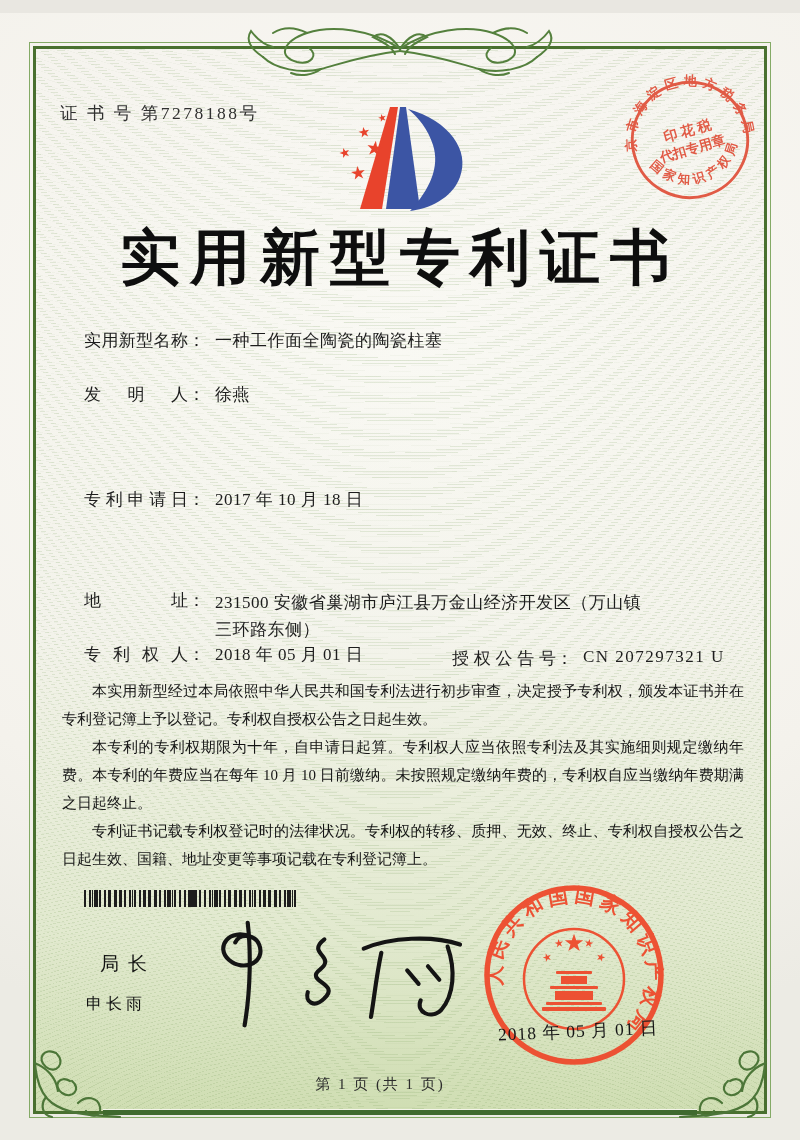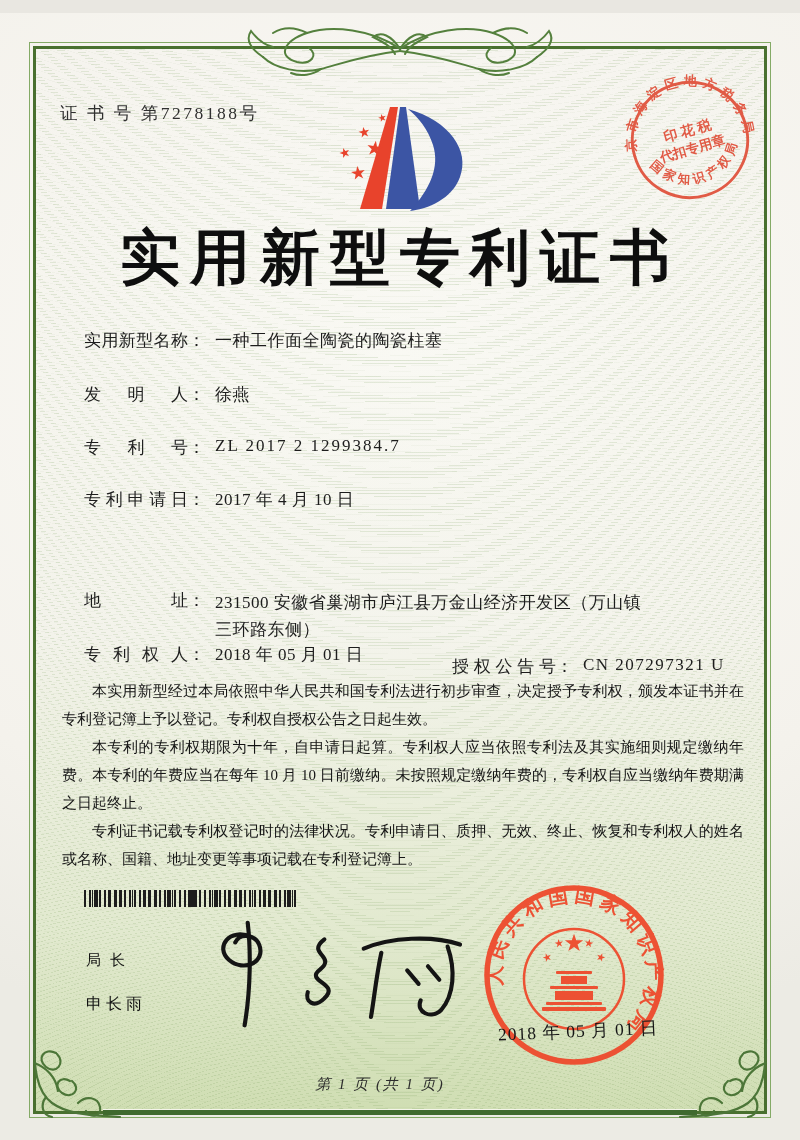--- a/index.html
+++ b/index.html
@@ -37,46 +37,46 @@
     font-size:60px;font-weight:900;letter-spacing:10px;color:#0e0e0e;
   }
   .logo{position:absolute;left:328px;top:86px;width:150px;height:120px;}
   .tax-stamp{position:absolute;left:618px;top:55px;width:144px;height:144px;transform:rotate(-16deg);opacity:.93;}
   
   .field-row{position:absolute;left:84px;font-size:17px;color:#1d1d1d;white-space:nowrap;}
   .flabel{display:inline-block;width:104px;text-align:justify;text-align-last:justify;vertical-align:top;}
   .fcolon{display:inline-block;margin-right:10px;vertical-align:top;}
   .fvalue{display:inline-block;letter-spacing:.5px;vertical-align:top;}
   .addr-val{white-space:normal;width:432px;line-height:27px;}
-  .grant-right{position:absolute;left:368px;top:12px;}
+  .grant-right{position:absolute;left:368px;top:4px;}
   
   .body-text{
     position:absolute;left:62px;right:56px;top:664px;
     font-size:15px;line-height:28px;color:#151515;text-align:justify;
   }
   .body-text p{margin:0;text-indent:2em;}
   
   .barcode{
     position:absolute;left:84px;top:877px;width:212px;height:17px;
     background:
       repeating-linear-gradient(90deg,#1d1d1d 0 2px,transparent 2px 5px),
       repeating-linear-gradient(90deg,#1d1d1d 0 1px,transparent 1px 8px),
       repeating-linear-gradient(90deg,transparent 0 11px,#1d1d1d 11px 14px,transparent 14px 24px);
   }
-  .sign-title{position:absolute;left:86px;top:938px;font-size:15px;letter-spacing:9px;color:#111;}
+  .sign-title{position:absolute;left:100px;top:938px;font-size:19px;letter-spacing:9px;color:#111;}
   .sign-name{position:absolute;left:86px;top:981px;font-size:16px;letter-spacing:4px;color:#111;}
   .signature-svg{position:absolute;left:198px;top:903px;width:290px;height:115px;}
   .seal-svg{position:absolute;left:478px;top:866px;width:192px;height:192px;opacity:.95;}
   .seal-date{
     position:absolute;left:498px;top:1006px;font-size:17.5px;letter-spacing:1px;color:#161616;
     transform:rotate(-2.5deg);white-space:nowrap;
   }
   .footer{
     position:absolute;left:0;right:40px;top:1062px;text-align:center;
-    font-size:15px;letter-spacing:2px;color:#2c2c2c;font-style:italic;
+    font-size:15px;letter-spacing:2px;color:#2c2c2c;
   }
   
   .top-ornament{position:absolute;left:50%;top:6px;margin-left:-163px;width:326px;height:58px;}
   .corner{position:absolute;width:96px;height:86px;}
   .corner-left{left:26px;top:1024px;}
   .corner-right{right:26px;top:1024px;transform:scale(-1,1);}
 </style>
 </head>
 <body>
 
@@ -140,40 +140,37 @@
   </svg>
 
   <div class="title">实用新型专利证书</div>
 
   <div class="field-row" style="top:316px">
     <span class="flabel">实用新型名称</span><span class="fcolon">：</span><span class="fvalue">一种工作面全陶瓷的陶瓷柱塞</span>
   </div>
   <div class="field-row" style="top:370px">
     <span class="flabel">发明人</span><span class="fcolon">：</span><span class="fvalue">徐燕</span>
   </div>
-  <div class="field-row" style="top:423px">
-    <span class="flabel">专利号</span><span class="fcolon">：</span><span class="fvalue" style="letter-spacing:2px">ZL 2017 2 1299384.7</span>
-  </div>
   <div class="field-row" style="top:475px">
-    <span class="flabel">专利申请日</span><span class="fcolon">：</span><span class="fvalue">2017 年 4 月 10 日</span>
+    <span class="flabel">专利申请日</span><span class="fcolon">：</span><span class="fvalue">2017 年 10 月 18 日</span>
   </div>
   <div class="field-row" style="top:576px">
     <span class="flabel">地址</span><span class="fcolon">：</span><span class="fvalue addr-val">231500 安徽省巢湖市庐江县万金山经济开发区（万山镇三环路东侧）</span>
   </div>
   <div class="field-row" style="top:630px">
     <span class="flabel">专利权人</span><span class="fcolon">：</span><span class="fvalue">2018 年 05 月 01 日</span>
     <span class="grant-right">
       <span class="flabel">授权公告号</span><span class="fcolon">：</span><span class="fvalue" style="letter-spacing:1.5px">CN 207297321 U</span>
     </span>
   </div>
 
   <div class="body-text">
     <p>本实用新型经过本局依照中华人民共和国专利法进行初步审查，决定授予专利权，颁发本证书并在专利登记簿上予以登记。专利权自授权公告之日起生效。</p>
     <p>本专利的专利权期限为十年，自申请日起算。专利权人应当依照专利法及其实施细则规定缴纳年费。本专利的年费应当在每年 10 月 10 日前缴纳。未按照规定缴纳年费的，专利权自应当缴纳年费期满之日起终止。</p>
-    <p>专利证书记载专利权登记时的法律状况。专利申请日、质押、无效、终止、恢复和专利权人的姓名或名称、国籍、地址变更等事项记载在专利登记簿上。</p>
+    <p>专利证书记载专利权登记时的法律状况。专利权的转移、质押、无效、终止、专利权自授权公告之日起生效、国籍、地址变更等事项记载在专利登记簿上。</p>
   </div>
 
   <div class="barcode"></div>
 
   <div class="sign-title">局长</div>
   <div class="sign-name">申长雨</div>
 
   <svg class="signature-svg" viewBox="0 0 280 110">
     <g stroke="#141414" stroke-width="4" fill="none" stroke-linecap="round" stroke-linejoin="round">
       <path d="M52,20 C30,10 16,30 30,42 C44,54 66,44 59,27 C55,17 40,16 36,25"></path>

